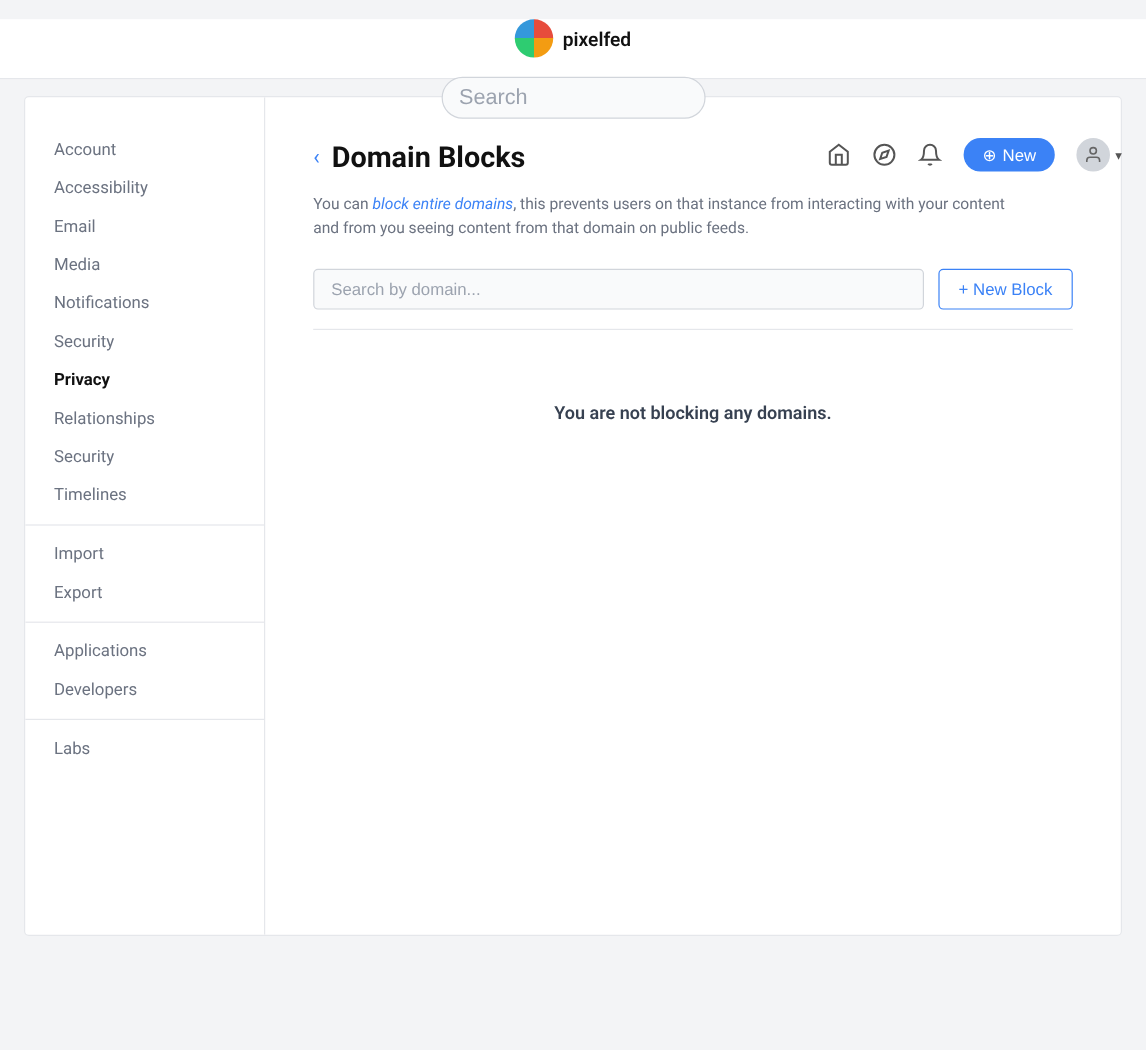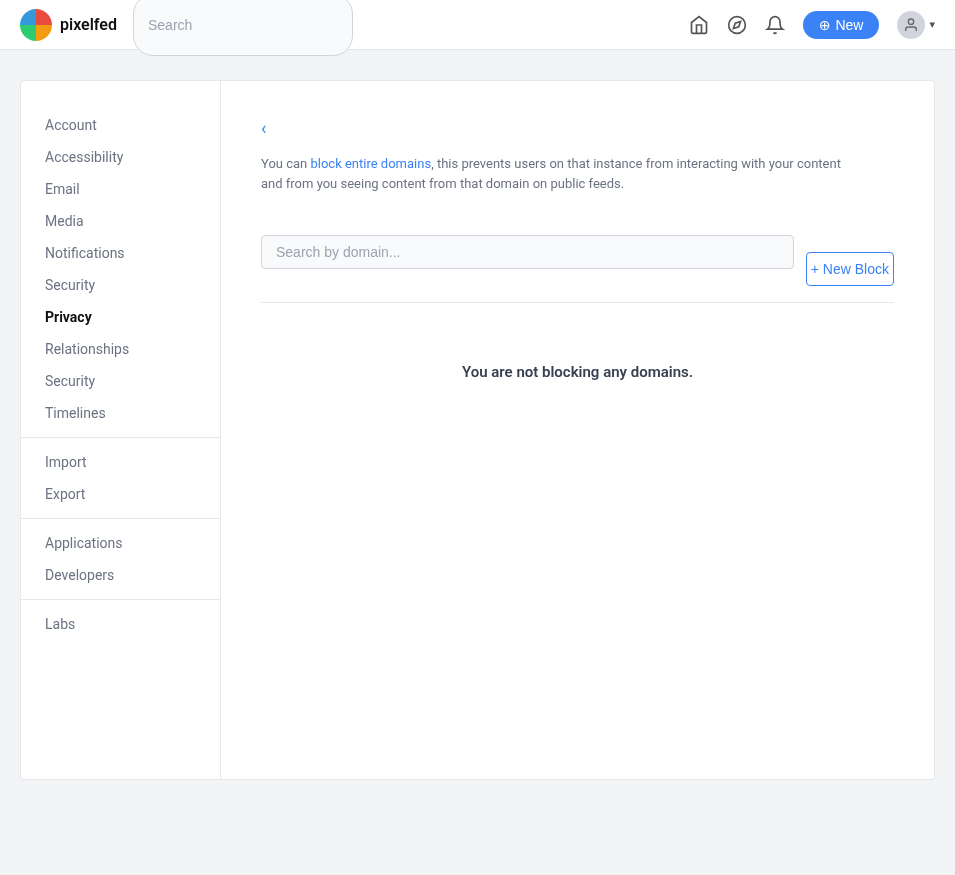--- a/index.html
+++ b/index.html
@@ -13,22 +13,23 @@
     
     .navbar {
       background: #fff;
       border-bottom: 1px solid #e5e7eb;
       height: 50px;
       display: flex;
       align-items: center;
       padding: 0 20px;
       gap: 16px;
       position: sticky;
-      top: 0;
+      top: 16px;
       z-index: 100;
+      flex-direction: column;
     }
     .navbar-logo {
       display: flex;
       align-items: center;
       gap: 8px;
       text-decoration: none;
     }
     .logo-circle {
       width: 32px;
       height: 32px;
@@ -39,24 +40,24 @@
       font-size: 16px;
       font-weight: 600;
       color: #111;
     }
     .navbar-search {
       flex: 1;
       max-width: 220px;
     }
     .navbar-search input {
       width: 100%;
-      padding: 22px 14px;
+      padding: 6px 14px;
       border: 1px solid #d1d5db;
       border-radius: 20px;
-      font-size: 14px;
+      font-size: 18px;
       outline: none;
       background: #f9fafb;
       color: #555;
     }
     .navbar-search input::placeholder { color: #9ca3af; }
     .navbar-icons {
       margin-left: auto;
       display: flex;
       align-items: center;
       gap: 18px;
@@ -167,20 +168,21 @@
     .page-description {
       font-size: 13px;
       color: #6b7280;
       margin-bottom: 24px;
       line-height: 1.5;
       max-width: 600px;
     }
     .page-description a {
       color: #3b82f6;
       text-decoration: none;
+      font-style: italic;
     }
     .search-row {
       display: flex;
       align-items: center;
       gap: 12px;
       margin-bottom: 16px;
     }
     .domain-search {
       flex: 1;
       padding: 8px 14px;
@@ -190,28 +192,27 @@
       outline: none;
       color: #555;
       background: #f9fafb;
     }
     .domain-search::placeholder { color: #9ca3af; }
     .new-block-btn {
       background: #fff;
       color: #3b82f6;
       border: 1px solid #3b82f6;
       border-radius: 4px;
-      padding: 8px 4px;
+      padding: 8px 16px;
       font-size: 14px;
       cursor: pointer;
       display: flex;
       align-items: center;
       gap: 5px;
       white-space: nowrap;
-      margin-top: 35px;
     }
     .divider {
       border: none;
       border-top: 1px solid #e5e7eb;
       margin-bottom: 0;
     }
     .empty-state {
       text-align: center;
       padding: 60px 20px;
       color: #374151;
@@ -292,20 +293,21 @@
         <a class="sidebar-item" href="#">Developers</a>
       </div>
       <div class="sidebar-group">
         <a class="sidebar-item" href="#">Labs</a>
       </div>
     </aside>
 
     <main class="content">
       <div class="page-header">
         <a class="back-btn" href="#">‹</a>
+        <h1 class="page-title">Domain Blocks</h1>
       </div>
 
       <p class="page-description">
         You can <a href="#">block entire domains</a>, this prevents users on that instance from interacting with your content and from you seeing content from that domain on public feeds.
       </p>
 
       <div class="search-row">
         <input type="text" class="domain-search" placeholder="Search by domain..." style="">
         <button class="new-block-btn">
           <span>+ New Block</span>

